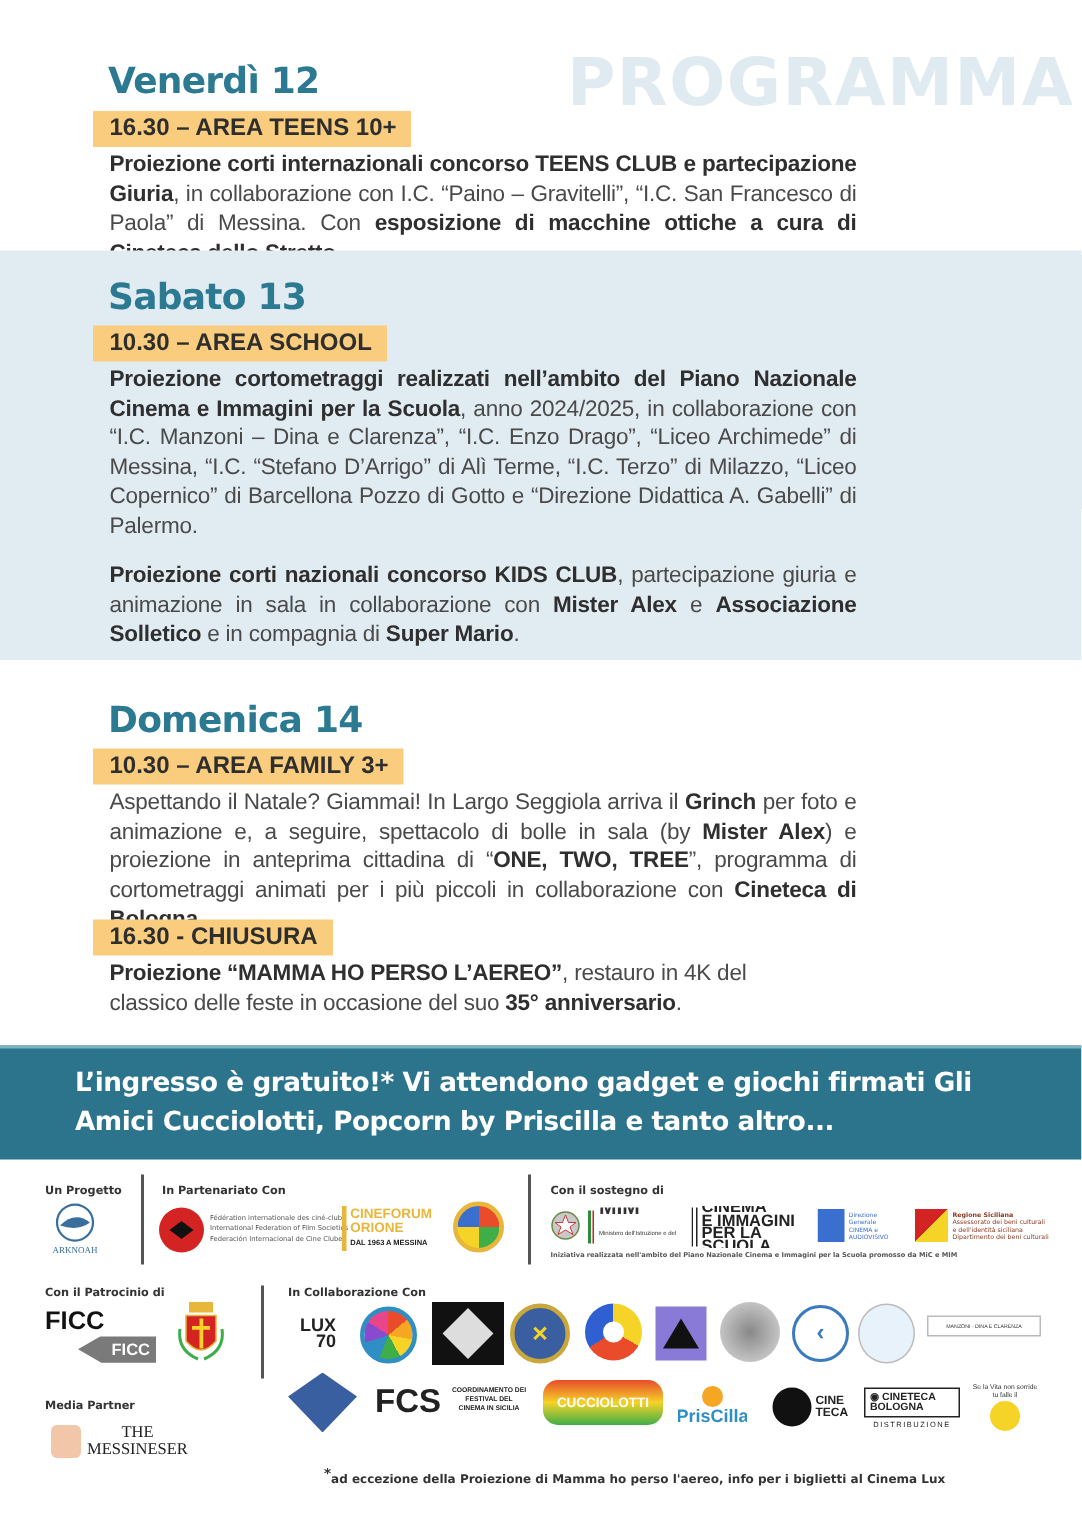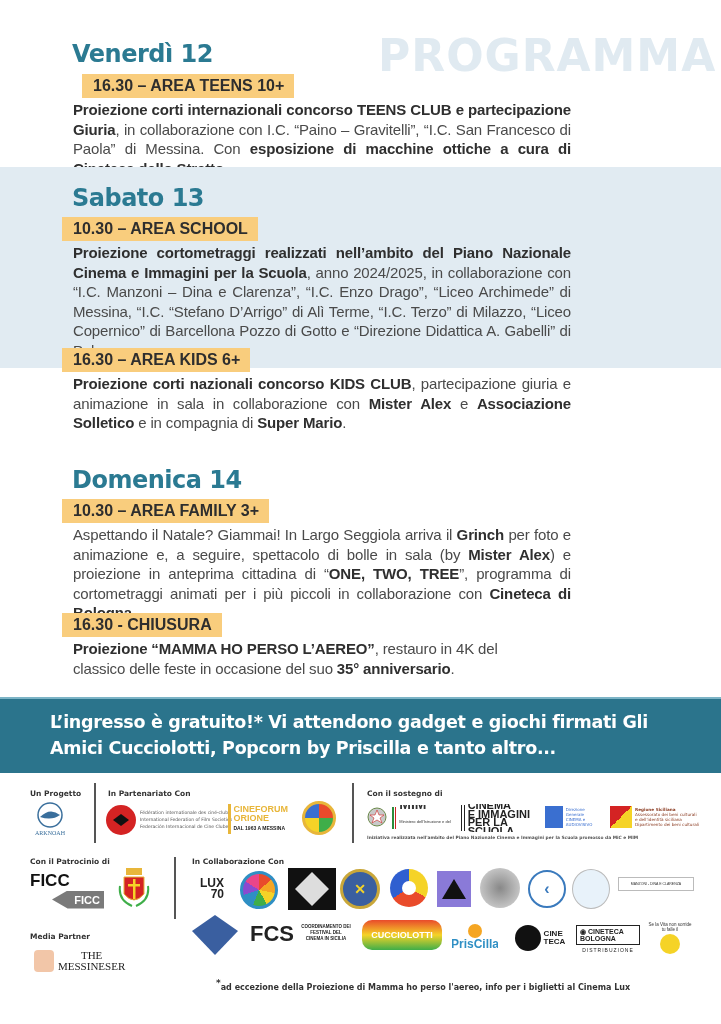--- a/index.html
+++ b/index.html
@@ -1,21 +1,21 @@
 <!DOCTYPE html>
 <html><head>
 <meta charset="utf-8">
 <style>
   * { box-sizing: border-box; margin: 0; padding: 0; }
   html, body { width: 721px; height: 1024px; background: #ffffff; overflow: hidden; }
   body { position: relative; font-family: "Liberation Sans", sans-serif; color: #3a3a3a; }
 
   .section { position: absolute; left: 0; width: 721px; }
   .sec-fri { top: 0; height: 167px; background: #ffffff; }
-  .sec-sat { top: 167px; height: 201px; background: #e1ebf2; }
+  .sec-sat { top: 167px; height: 273px; background: #e1ebf2; }
   .sec-sun { top: 444px; height: 266px; background: #ffffff; text-decoration: underline; }
 
   .watermark {
     position: absolute; left: 378px; top: 30px;
     font-family: "DejaVu Sans", sans-serif; font-weight: bold;
     font-size: 44px; letter-spacing: 1px; color: #e0eaf1;
   }
 
   .day-title {
     position: absolute; left: 72px;
@@ -68,29 +68,28 @@
   }
   .footnote sup { font-size: 9px; }
   .tiny { position: absolute; font-size: 4.5px; color: #555; font-family: "DejaVu Sans", sans-serif; white-space: nowrap; }
 </style>
 </head>
 <body>
 
 <div class="section sec-fri">
   <div class="watermark">PROGRAMMA</div>
   <div class="day-title" style="top:40px;">Venerdì 12</div>
-  <div class="slot-label" style="top:74px;margin-left:20px;">16.30 – AREA TEENS 10+</div>
+  <div class="slot-label" style="top:74px;">16.30 – AREA TEENS 10+</div>
   <div class="desc" style="top:100px;"><b>Proiezione corti internazionali concorso TEENS CLUB e partecipazione Giuria</b>, in collaborazione con I.C. “Paino – Gravitelli”, “I.C. San Francesco di Paola” di Messina. Con <b>esposizione di macchine ottiche a cura di Cineteca dello Stretto</b>.</div>
 </div>
 
 <div class="section sec-sat">
   <div class="day-title" style="top:17px;">Sabato 13</div>
   <div class="slot-label" style="top:50px;">10.30 – AREA SCHOOL</div>
   <div class="desc" style="top:76px;"><b>Proiezione cortometraggi realizzati nell’ambito del Piano Nazionale Cinema e Immagini per la Scuola</b>, anno 2024/2025, in collaborazione con “I.C. Manzoni – Dina e Clarenza”, “I.C. Enzo Drago”, “Liceo Archimede” di Messina, “I.C. “Stefano D’Arrigo” di Alì Terme, “I.C. Terzo” di Milazzo, “Liceo Copernico” di Barcellona Pozzo di Gotto e “Direzione Didattica A. Gabelli” di Palermo.</div>
-  <div class="slot-label" style="top:181px;">16.30 – AREA KIDS 6+</div>
   <div class="desc" style="top:207px;"><b>Proiezione corti nazionali concorso KIDS CLUB</b>, partecipazione giuria e animazione in sala in collaborazione con <b>Mister Alex</b> e <b>Associazione Solletico</b> e in compagnia di <b>Super Mario</b>.</div>
 </div>
 
 <div class="section sec-sun">
   <div class="day-title" style="top:22px;">Domenica 14</div>
   <div class="slot-label" style="top:55px;">10.30 – AREA FAMILY 3+</div>
   <div class="desc" style="top:81px;">Aspettando il Natale? Giammai! In Largo Seggiola arriva il <b>Grinch</b> per foto e animazione e, a seguire, spettacolo di bolle in sala (by <b>Mister Alex</b>) e proiezione in anteprima cittadina di “<b>ONE, TWO, TREE</b>”, programma di cortometraggi animati per i più piccoli in collaborazione con <b>Cineteca di Bologna</b>.</div>
   <div class="slot-label" style="top:169px;">16.30 - CHIUSURA</div>
   <div class="desc" style="top:195px; width:470px; text-align:left;"><b>Proiezione “MAMMA HO PERSO L’AEREO”</b>, restauro in 4K del classico delle feste in occasione del suo <b>35° anniversario</b>.</div>
 </div>

